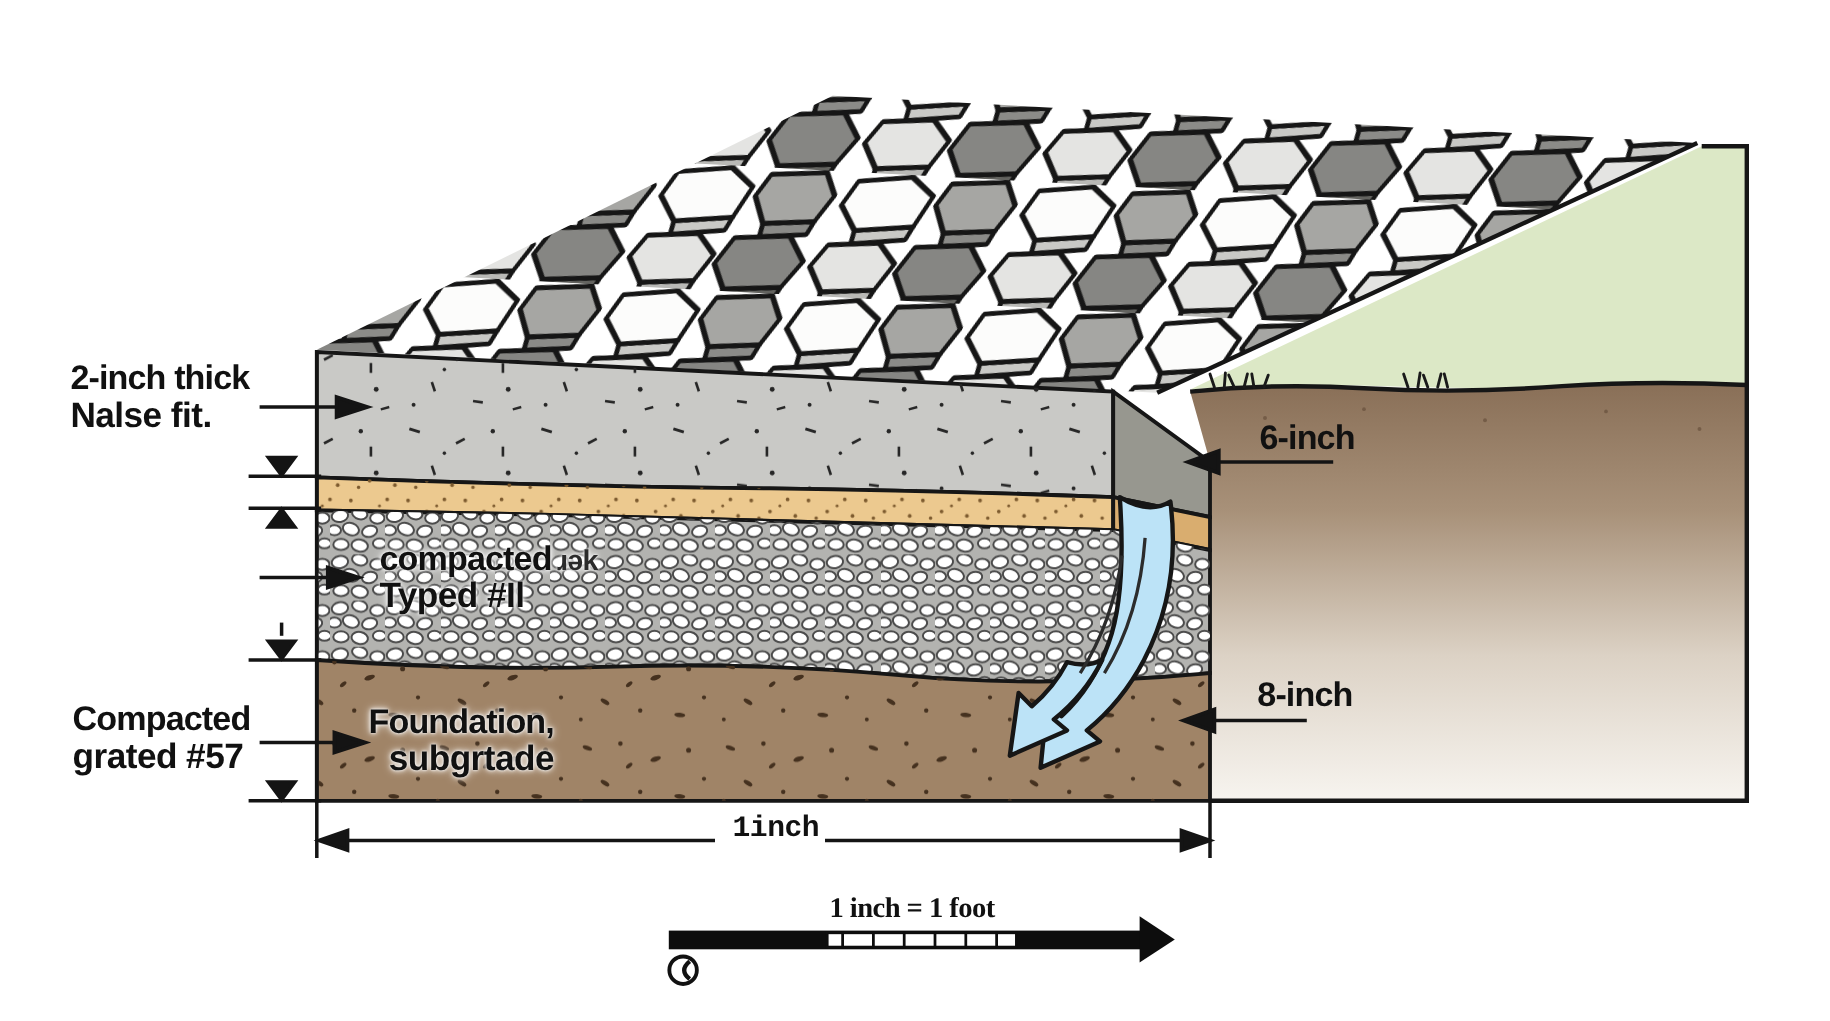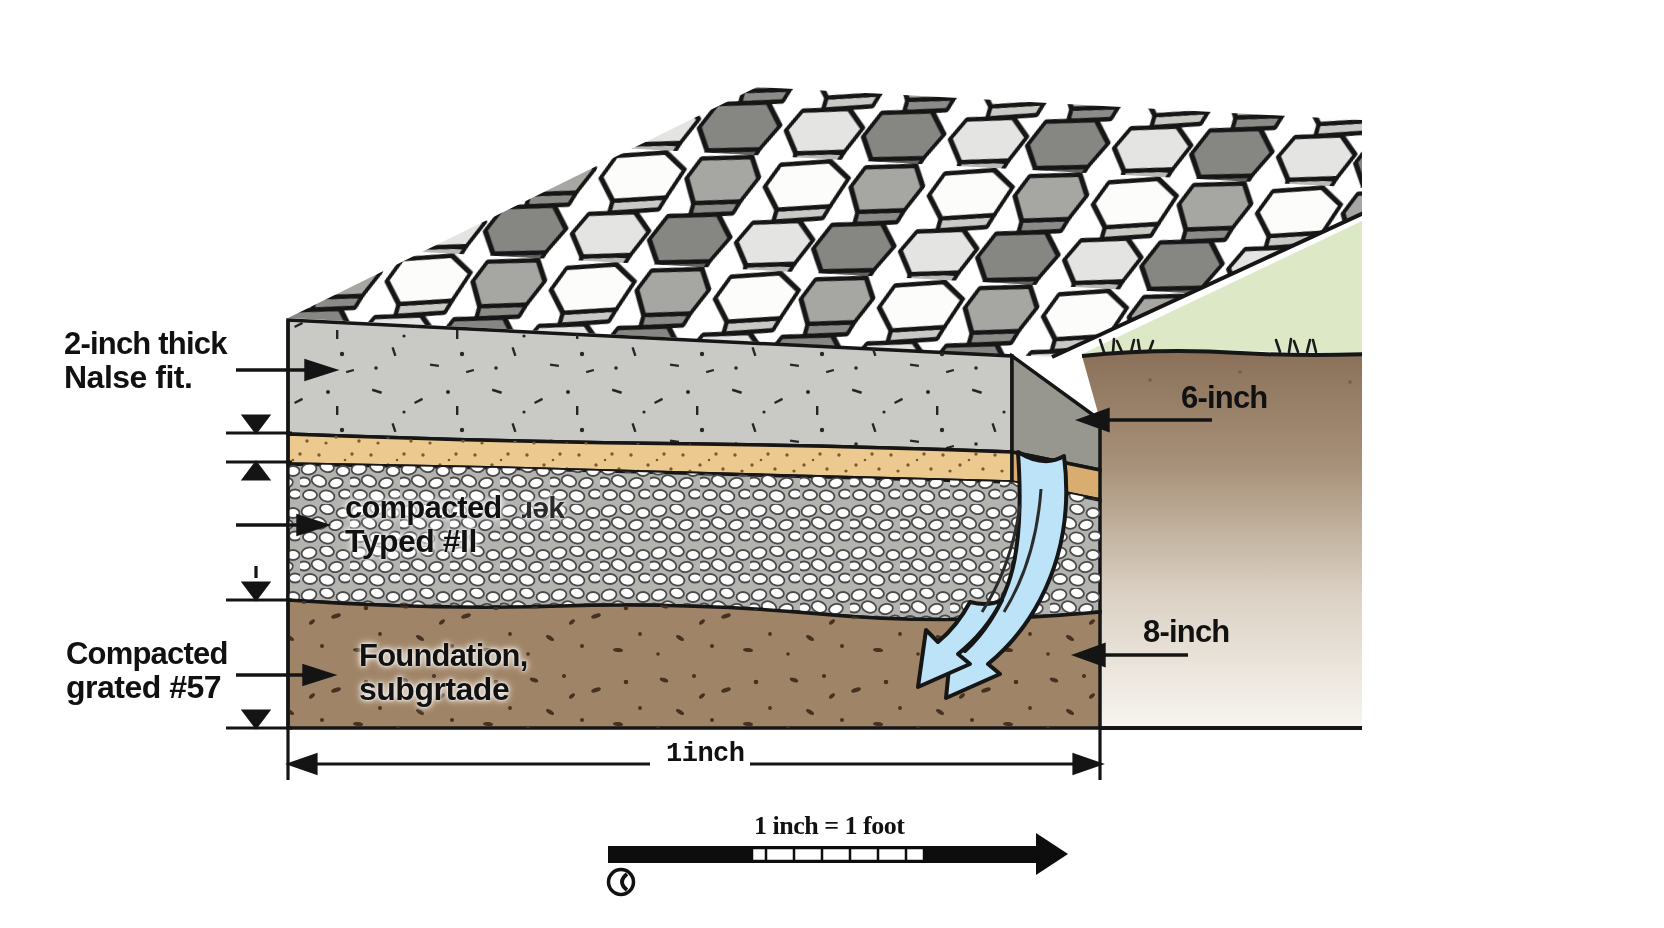--- a/index.html
+++ b/index.html
@@ -1,25 +1,25 @@
 <!DOCTYPE html>
 <html><head>
 <meta charset="utf-8">
 <style>
   html,body{margin:0;padding:0;background:#ffffff;}
   .stage{
-    position:relative;width:1362px;height:928px;background:#ffffff;overflow:hidden;
+    position:relative;width:1664px;height:928px;background:#ffffff;overflow:hidden;
     font-family:"Liberation Sans", sans-serif;color:#111;
   }
   .stage svg{position:absolute;left:0;top:0;}
   .lbl{position:absolute;line-height:1.06;letter-spacing:-0.8px;white-space:nowrap;}
   .lbl .t{font-size:31px;font-weight:700;}
   .lbl .s{font-size:32px;font-weight:700;letter-spacing:-0.5px;}
   .halo{text-shadow:0 0 5px rgba(255,255,255,.95),0 0 9px rgba(255,255,255,.85),0 0 2px rgba(255,255,255,.95);}
-  .suffix{font-size:30px;font-weight:600;color:#2b2b2b;margin-left:20px;}
+  .suffix{font-size:26px;font-weight:600;color:#2b2b2b;margin-left:5px;}
   .dim{font-size:27px;font-weight:700;letter-spacing:-0.5px;font-family:Liberation Mono, monospace;}
   .scale-lbl{font-size:26px;font-weight:700;letter-spacing:-0.5px;}
 </style>
 </head>
 <body>
 
 <div class="stage">
 
 <svg width="1664" height="928" viewBox="0 0 1664 928">
   <defs>
@@ -220,26 +220,26 @@
   <div class="s">grated #57</div>
 </div>
 
 <div class="lbl halo" style="left:345px;top:492px;">
   <div class="t">
     <span>compacted</span><span class="suffix">ɹək</span>
   </div>
   <div class="s">Typed #Il</div>
 </div>
 
-<div class="lbl halo" style="left:359px;top:640px;">
+<div class="lbl halo" style="left:335px;top:640px;text-align:right;">
   <div class="t">Foundation,</div>
   <div class="s">subgrtade</div>
 </div>
 
-<div class="lbl" style="left:1145px;top:382px;margin-left:36px;">
+<div class="lbl" style="left:1145px;top:382px;">
   <div class="t">6-inch</div>
 </div>
 
 <div class="lbl" style="left:1143px;top:616px;">
   <div class="t">8-inch</div>
 </div>
 
 <div class="lbl dim" style="left:666px;top:740px;">1inch</div>
 
 <div class="lbl scale-lbl" style="left:754px;top:812px;font-family:Liberation Serif, serif;">1 inch = 1 foot</div>

